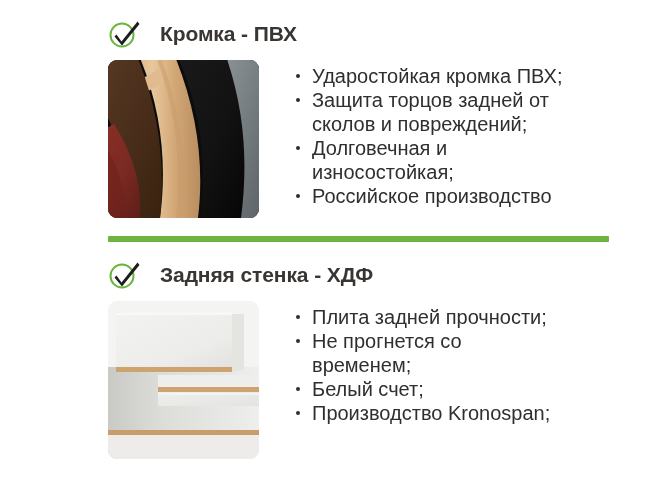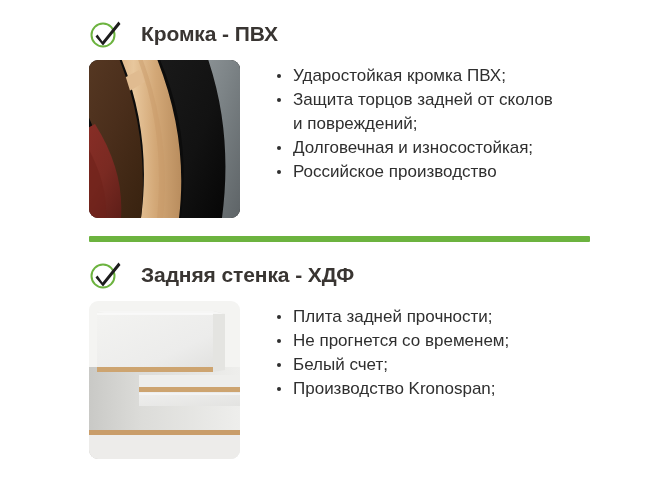--- a/index.html
+++ b/index.html
@@ -12,20 +12,21 @@
     background: #ffffff;
     font-family: "Liberation Sans", sans-serif;
     overflow: hidden;
     position: relative;
   }
 
   .page {
     position: relative;
     width: 557px;
     height: 500px;
+    margin-left: 19px;
   }
 
   
   .section {
     position: absolute;
     left: 0;
     width: 652px;
   }
   #section-edge { top: 14px; }
   #section-back { top: 255px; }
@@ -73,21 +74,21 @@
 
   .feature-list {
     list-style: none;
     margin: 0;
     padding: 0;
     margin-left: 36px;
     padding-top: 4px;
   }
   .feature-list li {
     position: relative;
-    font-size: 17px;
+    font-size: 20px;
     line-height: 24px;
     color: #2f2f2f;
     padding-left: 17px;
     max-width: 310px;
   }
   .feature-list li::before {
     content: "";
     position: absolute;
     left: 1px;
     top: 10px;

